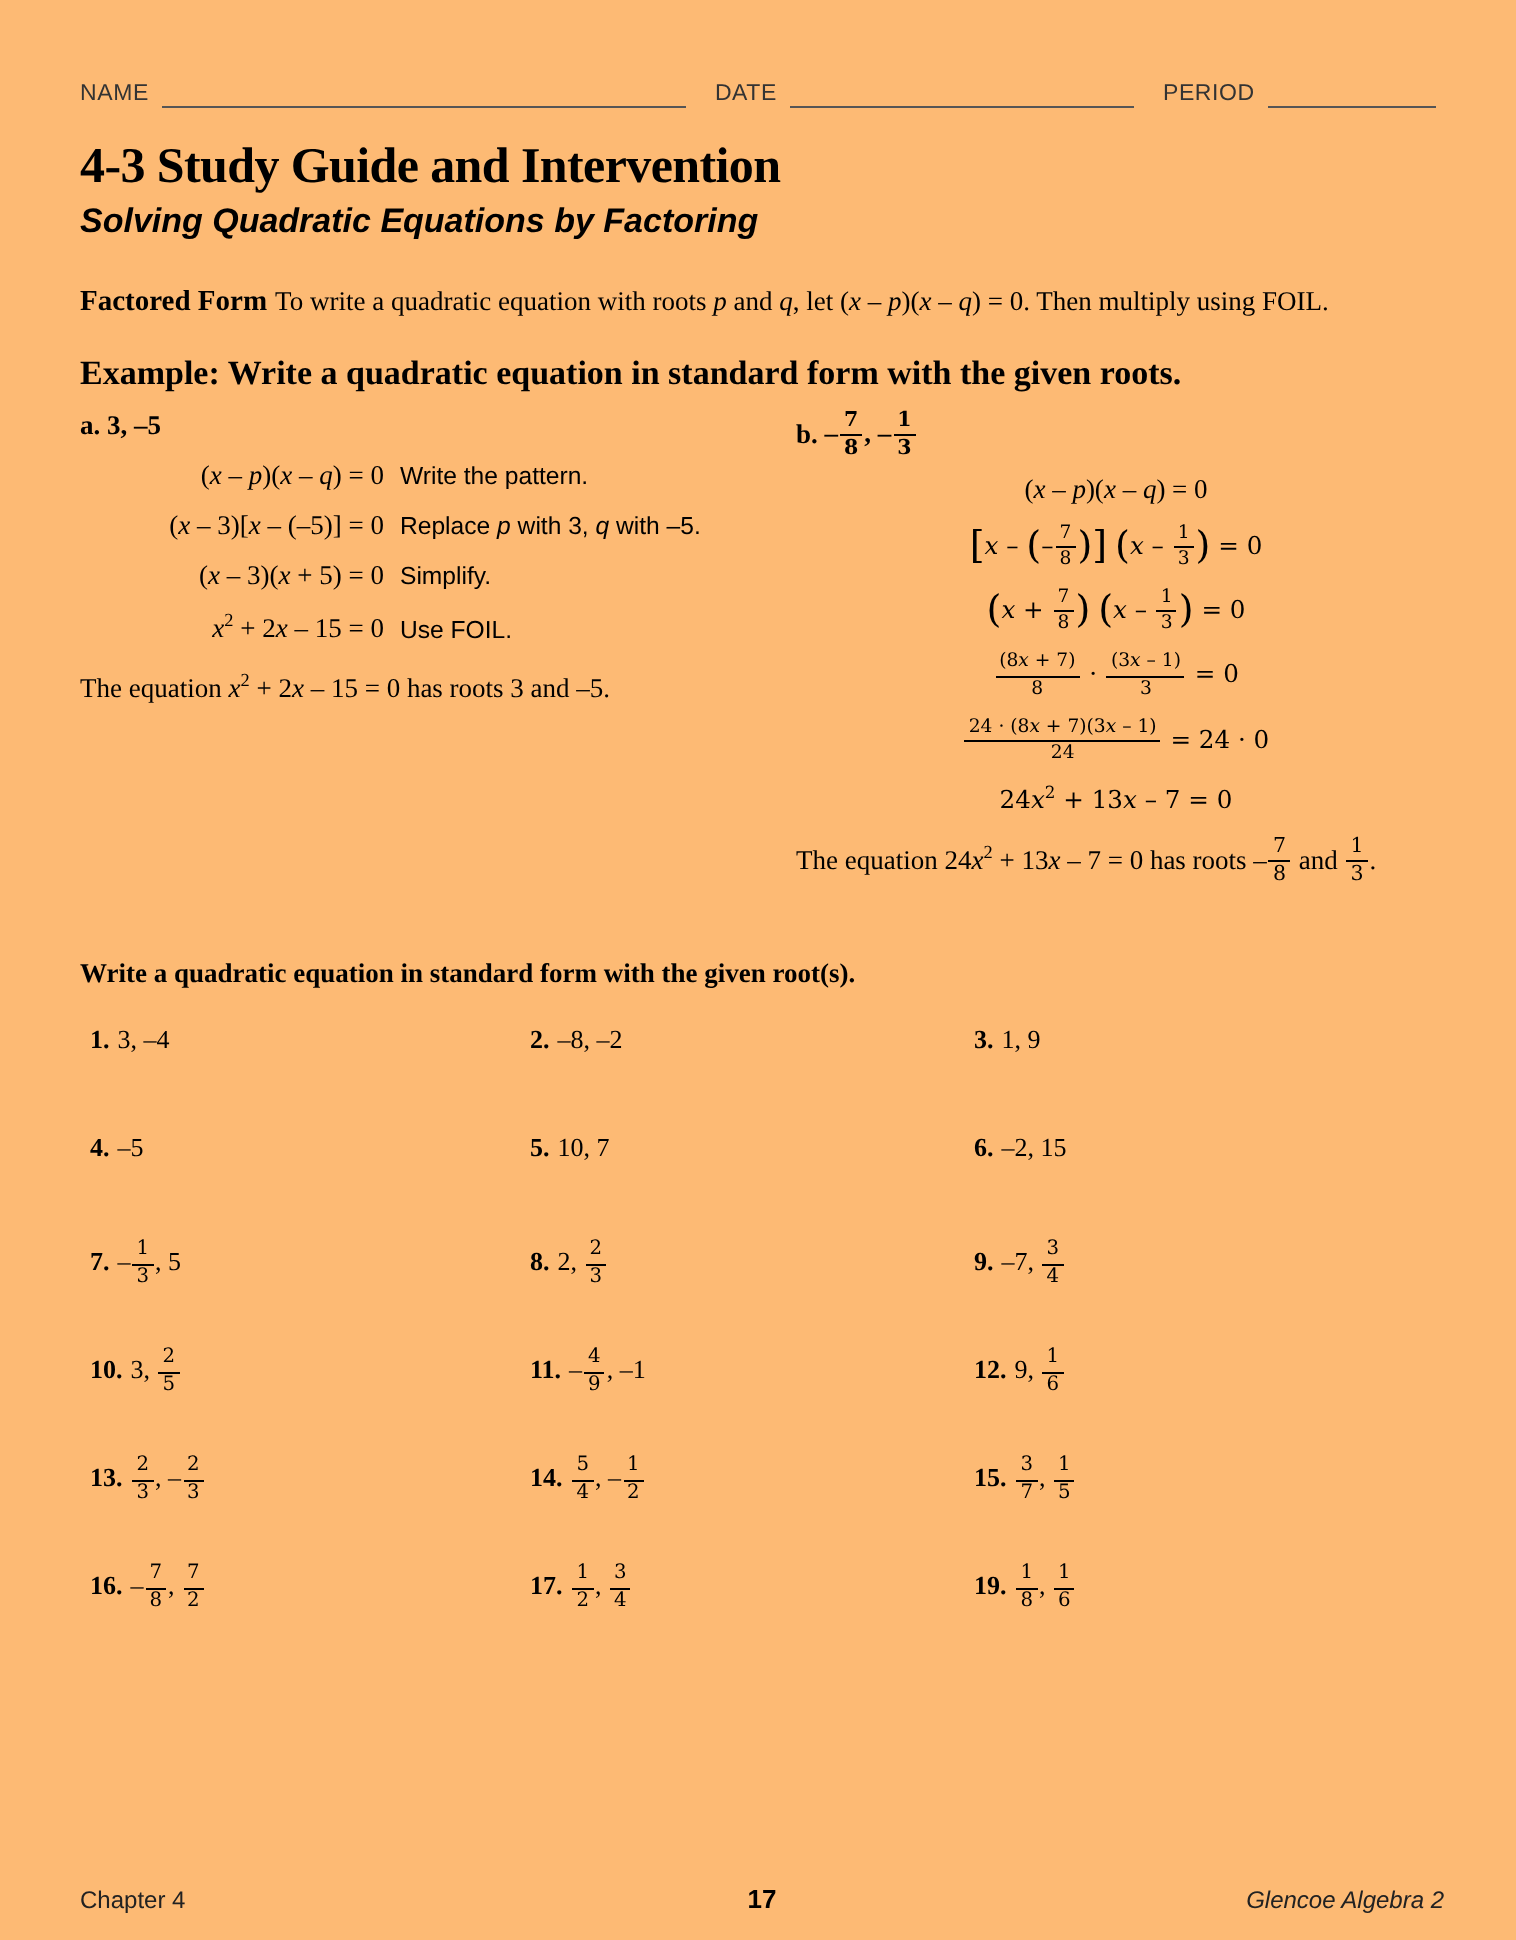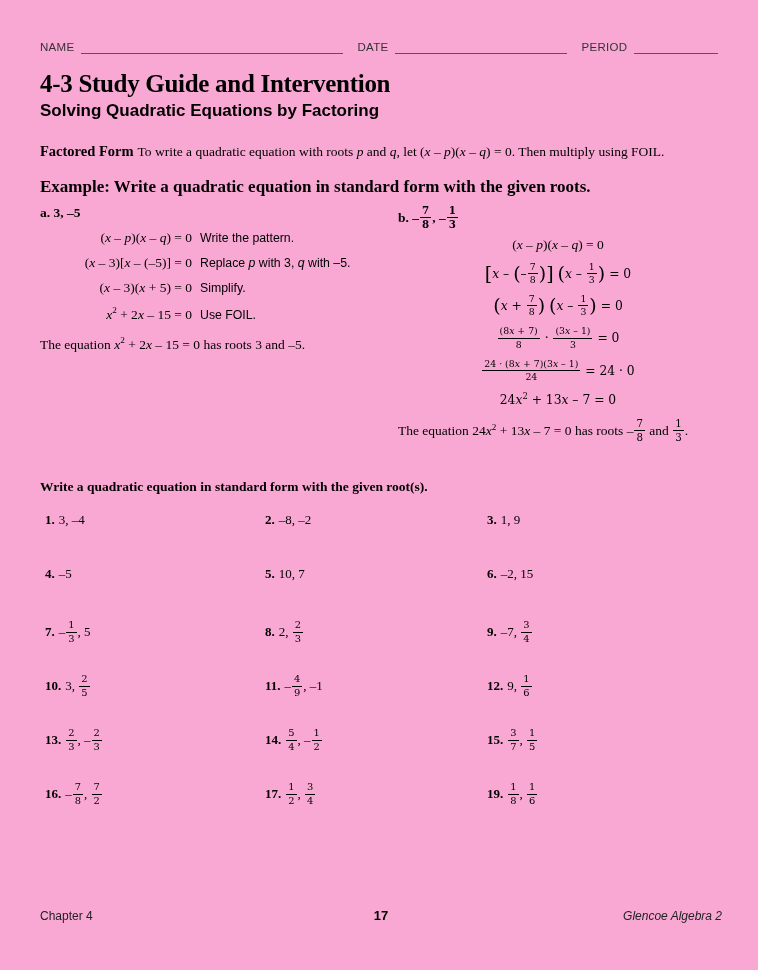--- a/index.html
+++ b/index.html
@@ -1,18 +1,18 @@
 <!DOCTYPE html>
 <html><head>
 <meta charset="utf-8">
 <style>
   * { margin:0; padding:0; box-sizing:border-box; }
   html,body { background:#ffffff; }
   .sheet {
-    position:relative; width:758px; height:970px; background:#f9a8d4;
+    position:relative; width:758px; height:970px; background:#fdba74;
     font-family:"Liberation Serif", serif; color:#000; overflow:hidden;
   }
   
   .hdr {
     position:absolute; top:40px; left:40px; right:38px;
     display:flex; align-items:flex-end;
     font-family:"Liberation Sans", sans-serif; font-size:11.5px; color:#333;
     letter-spacing:.3px;
   }
   .hdr .lbl { padding-right:7px; line-height:14px; }
@@ -21,21 +21,21 @@
   .line-date { width:172px; margin-right:14px; }
   .line-period { width:84px; }
   
   .title {
     position:absolute; top:70px; left:40px;
     font-family:Liberation Serif, serif; font-weight:bold;
     font-size:25px; letter-spacing:-.3px;
   }
   .subtitle {
     position:absolute; top:101px; left:40px;
-    font-family:"Liberation Sans", sans-serif; font-weight:bold; 
+    font-family:"Liberation Sans", sans-serif; font-weight:bold; font-style:italic;
     font-size:17px;
   }
   
   .intro {
     position:absolute; top:143px; left:40px; right:20px;
     font-size:13.5px; white-space:nowrap;
   }
   .intro .lead { font-weight:bold; font-size:14.5px; padding-right:4px; }
   .ex-heading {
     position:absolute; top:177px; left:40px;
@@ -72,21 +72,21 @@
   .exercises .directions { font-weight:bold; font-size:13.5px; margin-top:9px; }
   .grid {
     margin-top:17px; display:grid;
     grid-template-columns:220px 222px 1fr;
     grid-auto-rows:54px;
   }
   .prob { font-size:13px; padding-left:5px; }
   .prob b { padding-right:4px; }
   
   .footer {
-    position:absolute; top:908px; left:40px; right:36px; display:flex; align-items:center;
+    position:absolute; top:942px; left:40px; right:36px; display:flex; align-items:center;
     font-family:"Liberation Sans", sans-serif; font-size:12px; color:#222;gap:40px;
   }
   .footer .f-left { flex:1; text-align:left; }
   .footer .f-center { flex:1; text-align:center; font-weight:bold; font-size:13px; color:#000; }
   .footer .f-right { flex:1; text-align:right; font-style:italic; }
 </style>
 </head>
 <body>
 
 <div class="sheet">

